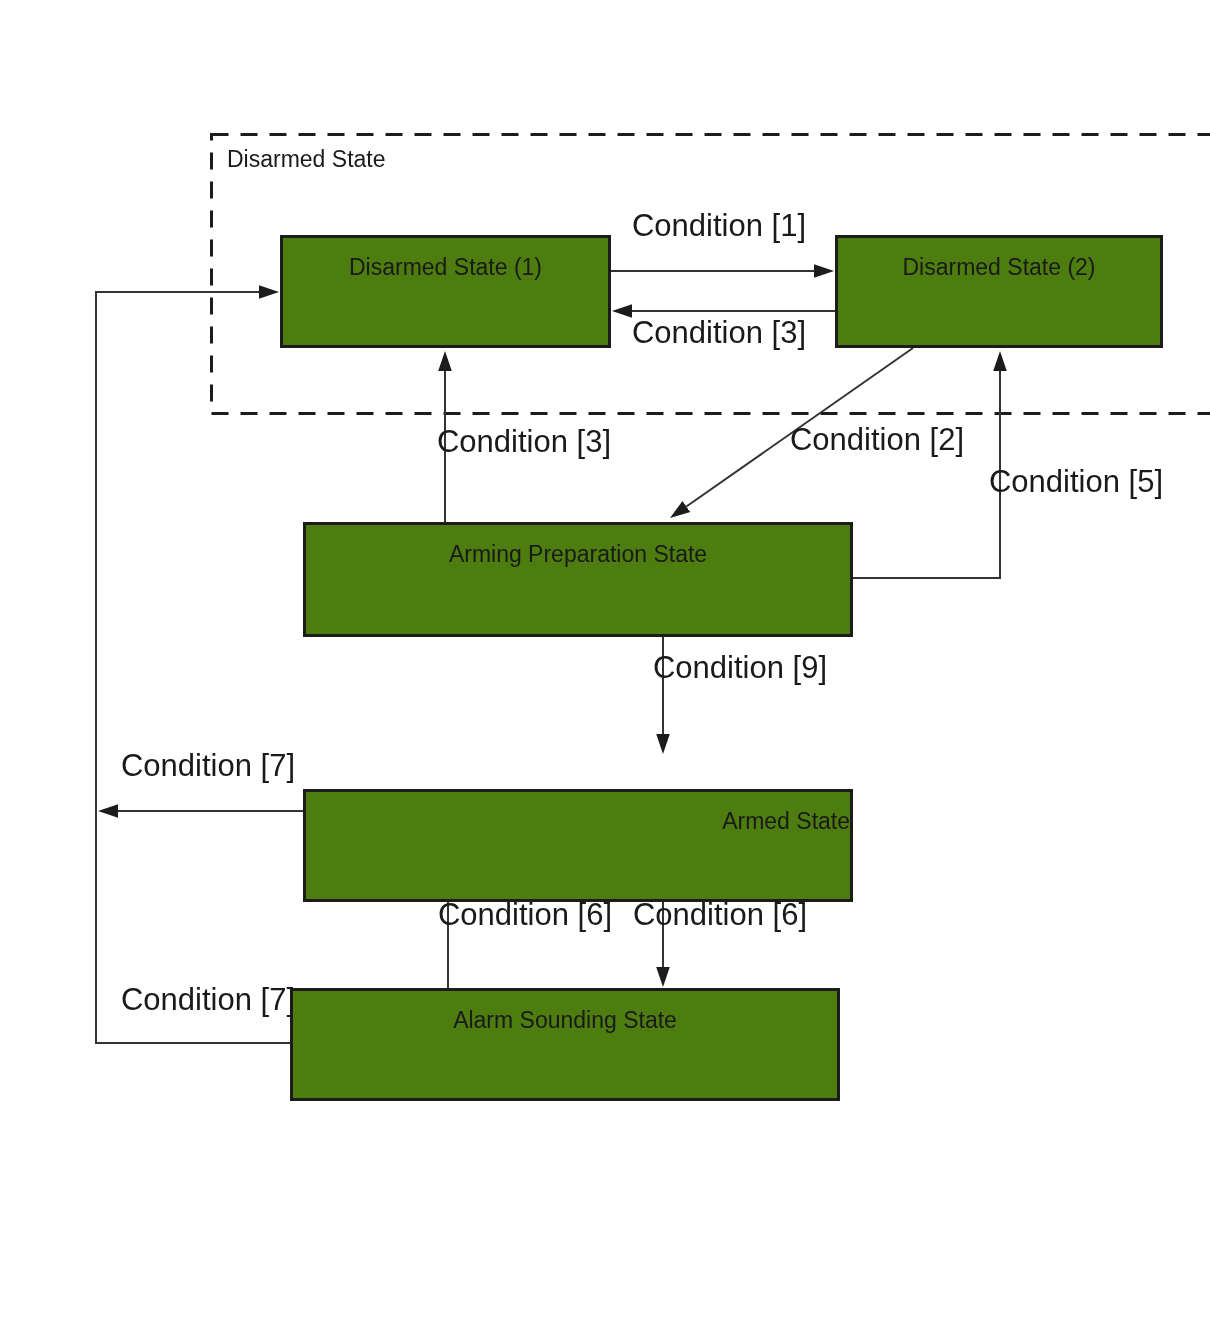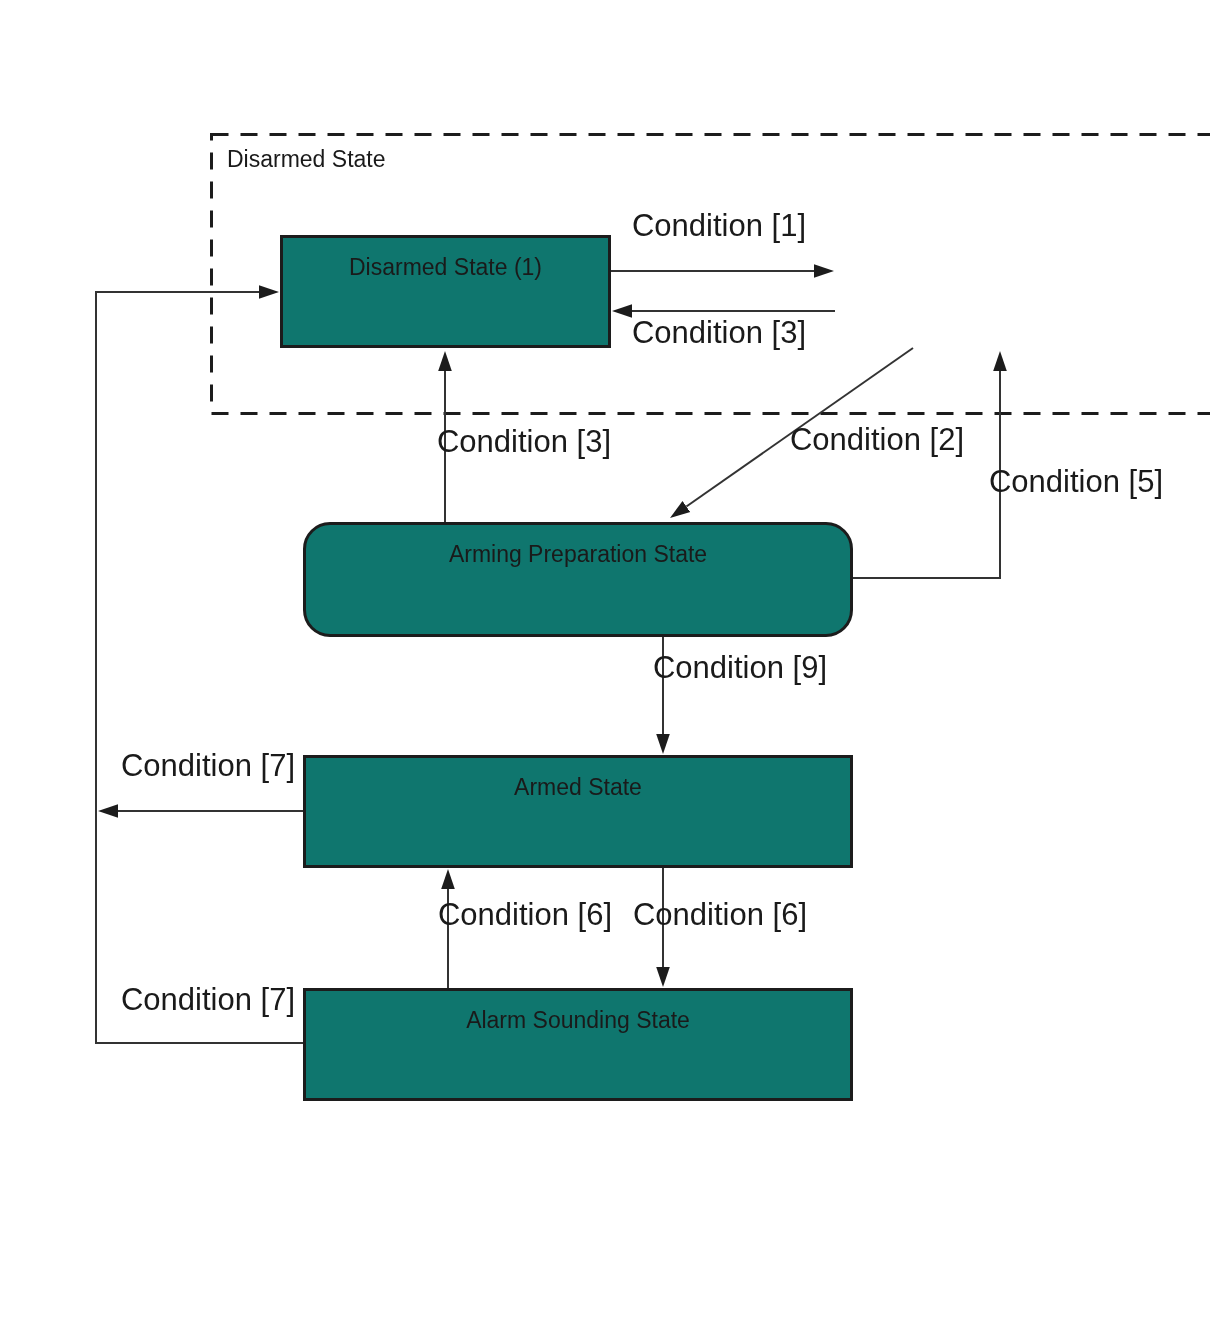--- a/index.html
+++ b/index.html
@@ -25,33 +25,33 @@
   #edges-svg {
     position: absolute;
     left: 0; top: 0;
     width: 1210px;
     height: 1328px;
     z-index: 1;
   }
   .node {
     position: absolute;
     box-sizing: border-box;
-    background: #0f766e;
+    background: #4d7c0f;
     border: 3px solid #1c1c1c;
     text-align: center;
     padding-top: 17px;
     font-size: 23px;
     line-height: 1.1;
     z-index: 2;
   }
   #node-disarmed1 { left: 232px; top: 235px; width: 331px; height: 113px; }
   #node-disarmed2 { left: 787px; top: 235px; width: 328px; height: 113px; }
-  #node-arming-prep { left: 255px; top: 522px; width: 550px; height: 115px; border-radius: 27px; }
-  #node-armed { left: 255px; top: 755px; width: 550px; height: 113px; }
-  #node-alarm { left: 255px; top: 988px; width: 550px; height: 113px; }
+  #node-arming-prep { left: 255px; top: 522px; width: 550px; height: 115px; }
+  #node-armed { left: 255px; top: 789px; width: 550px; height: 113px; text-align: right; }
+  #node-alarm { left: 242px; top: 988px; width: 550px; height: 113px; }
 
   .group-label {
     position: absolute;
     left: 179px;
     top: 146px;
     font-size: 23px;
     z-index: 3;
     white-space: nowrap;
   }
   .edge-label {
@@ -105,20 +105,23 @@
     <path d="M615 868 L615 967" fill="none" stroke="#333333" stroke-width="2" marker-end="url(#arrow)"></path>
 
     <path d="M255 1043 L48 1043 L48 292 L211 292" fill="none" stroke="#333333" stroke-width="2" marker-end="url(#arrow)"></path>
   </svg>
 
   <div class="group-label">Disarmed State</div>
 
   <div class="node" id="node-disarmed1">
     <span>Disarmed State (1)</span>
   </div>
+  <div class="node" id="node-disarmed2">
+    <span>Disarmed State (2)</span>
+  </div>
   <div class="node" id="node-arming-prep">
     <span>Arming Preparation State</span>
   </div>
   <div class="node" id="node-armed">
     <span>Armed State</span>
   </div>
   <div class="node" id="node-alarm">
     <span>Alarm Sounding State</span>
   </div>
 

